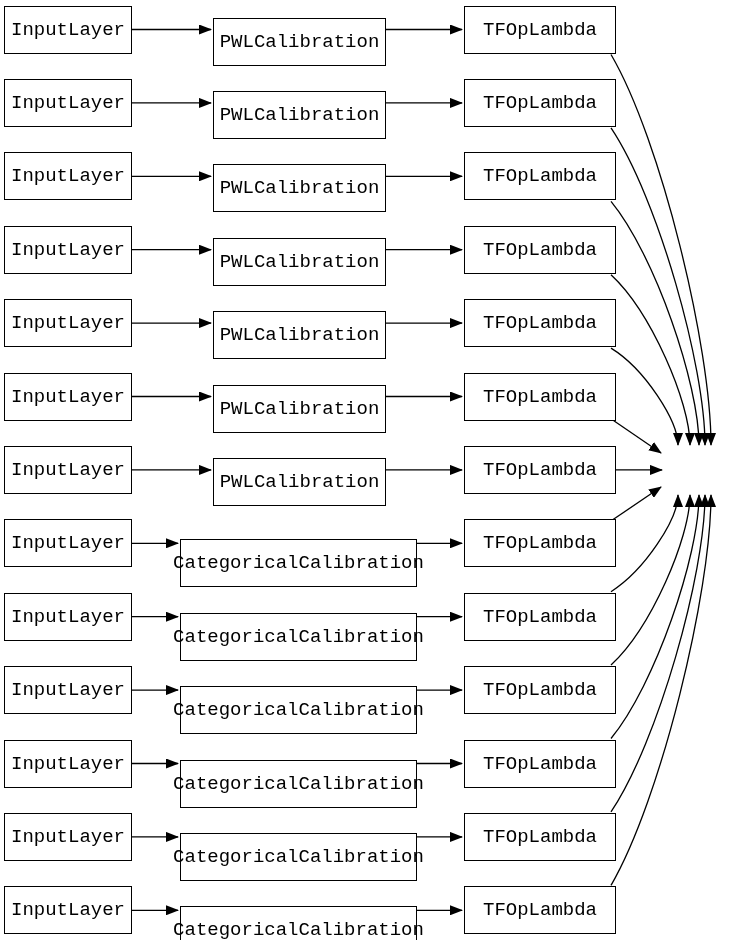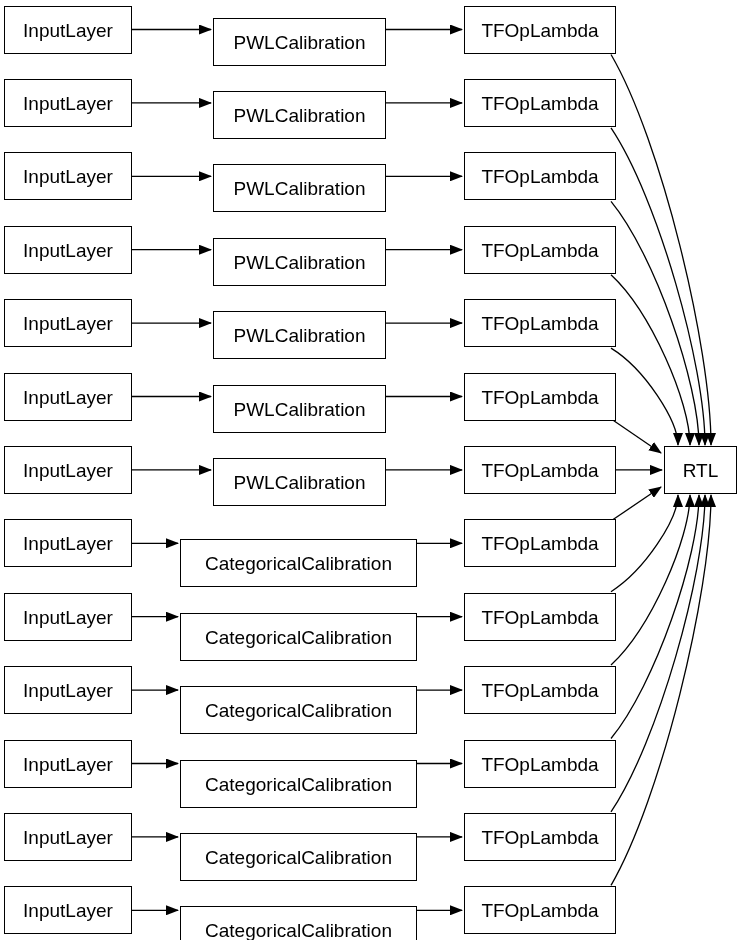--- a/index.html
+++ b/index.html
@@ -5,21 +5,21 @@
   html, body {
     margin: 0;
     padding: 0;
     background: #ffffff;
   }
   #canvas {
     position: relative;
     width: 741px;
     height: 940px;
     background: #ffffff;
-    font-family: Liberation Sans, sans-serif;
+    font-family: Liberation Mono, monospace;
     overflow: hidden;
   }
   #edges {
     position: absolute;
     left: 0;
     top: 0;
     width: 741px;
     height: 940px;
   }
   .edge {
@@ -159,15 +159,14 @@
   <div class="node c3 r10">TFOpLambda</div>
 
   <div class="node c1 r11">InputLayer</div>
   <div class="node c2c r11">CategoricalCalibration</div>
   <div class="node c3 r11">TFOpLambda</div>
 
   <div class="node c1 r12">InputLayer</div>
   <div class="node c2c r12">CategoricalCalibration</div>
   <div class="node c3 r12">TFOpLambda</div>
 
-  <div class="node rtl">RTL</div>
 
 </div>
 
 </body></html>

